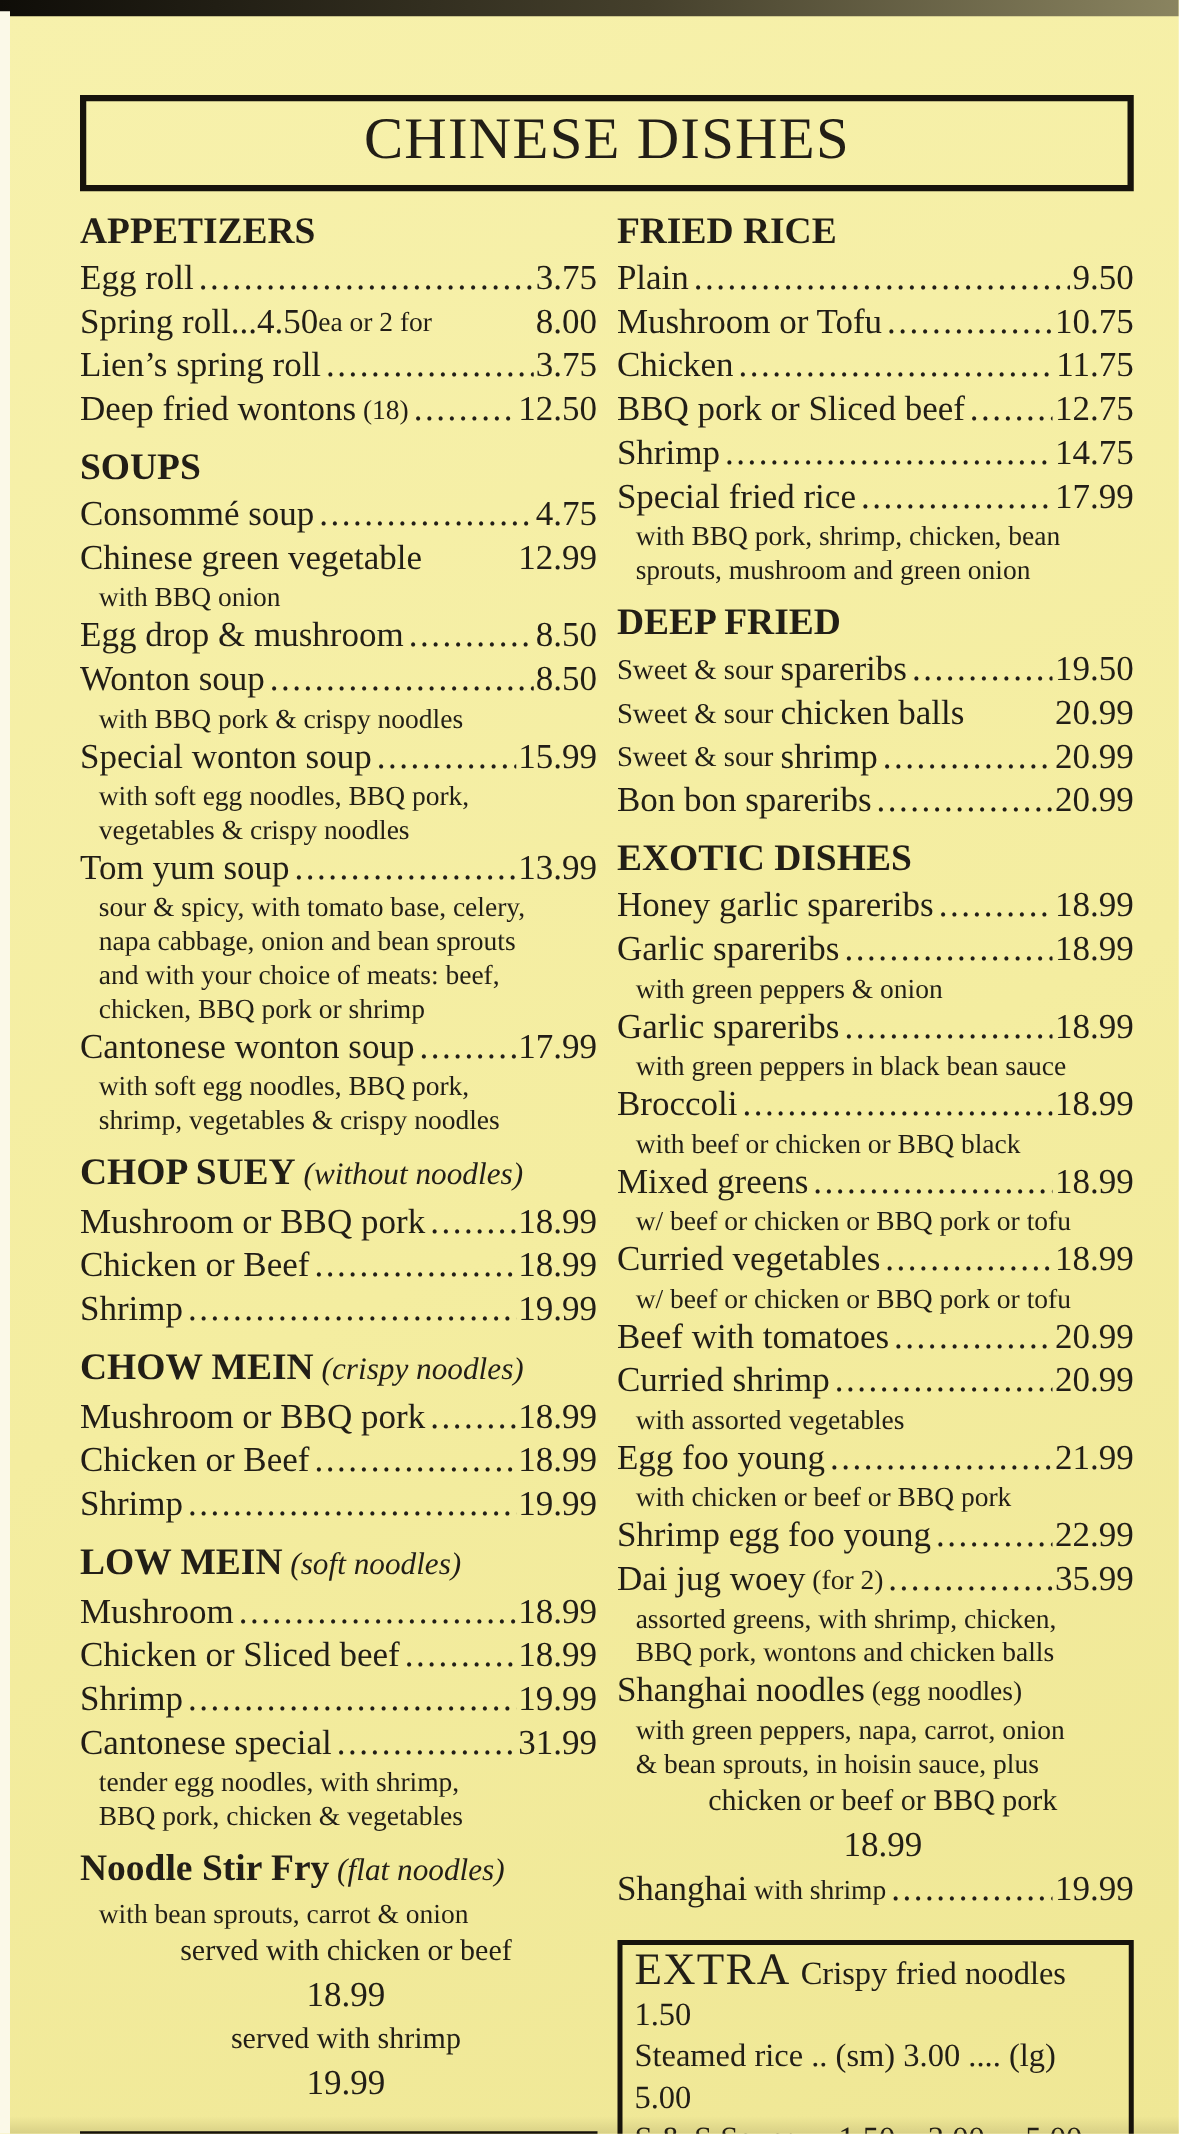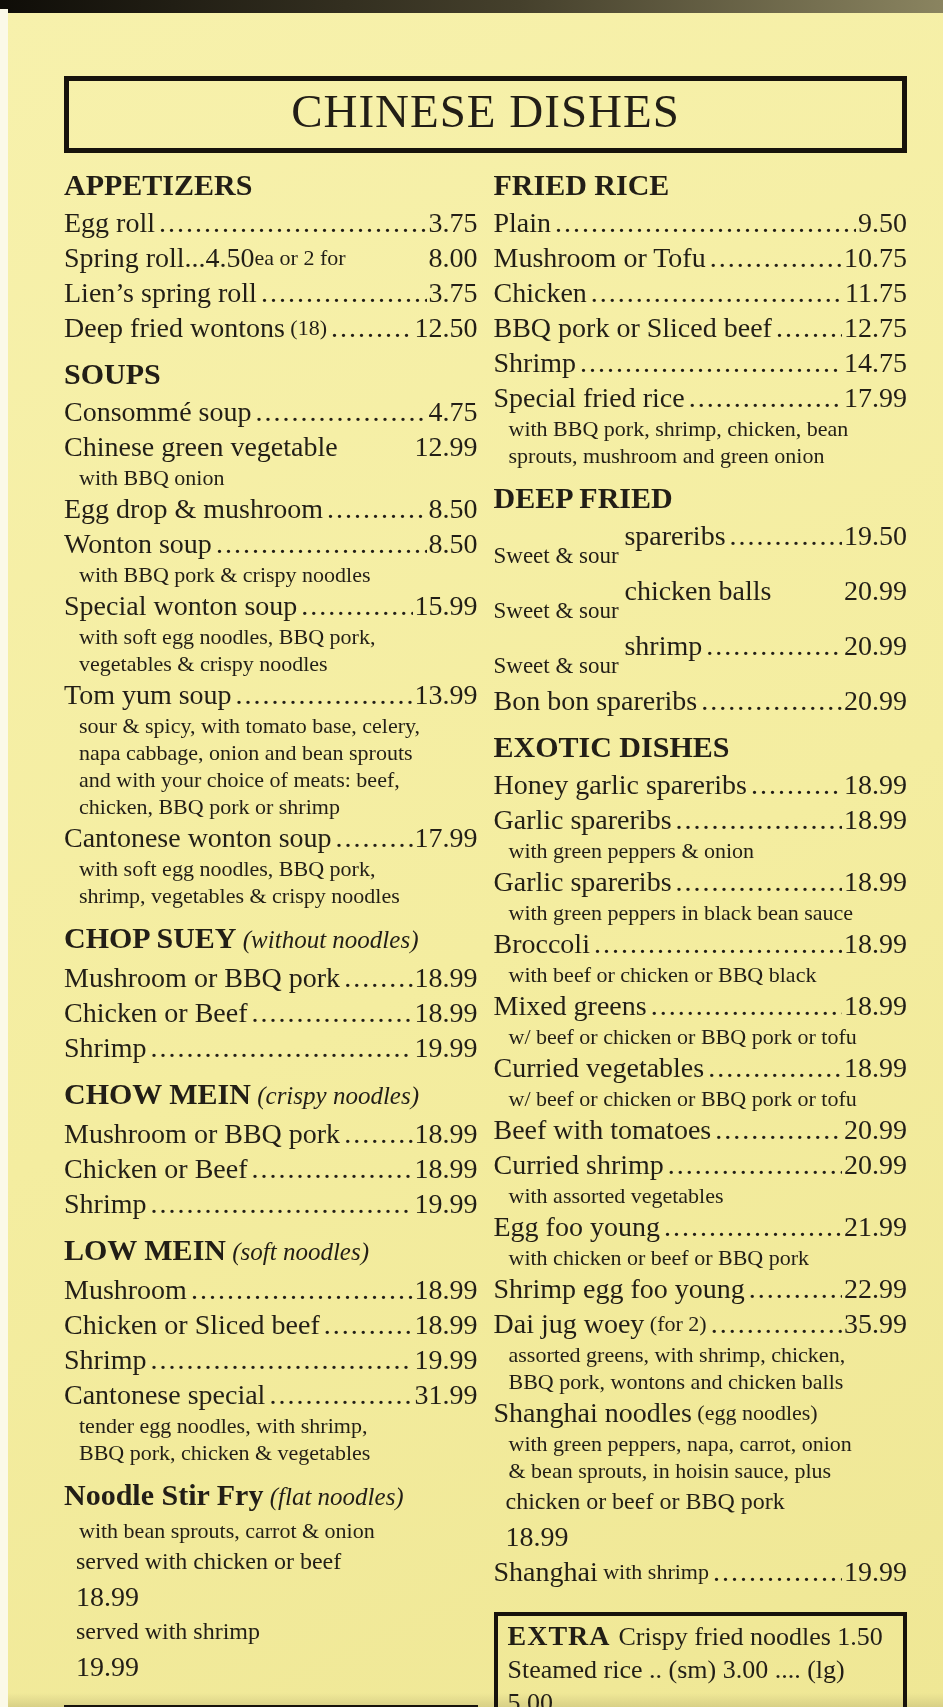--- a/index.html
+++ b/index.html
@@ -29,43 +29,43 @@
   }
   .title-text{ font-size:47px; font-weight:normal; letter-spacing:1px; }
 
   .cols{ display:flex; gap:16px; }
   .col{ flex:1 1 0; min-width:0; display:flex; flex-direction:column;gap:11px; }
 
   .heading{ font-size:30px; line-height:40px; font-weight:bold; margin-top:9px; }
   .menu-section:first-child .heading{ margin-top:0; }
   .h-note{ font-weight:normal; font-style:italic; font-size:25px;text-align:center; }
 
-  .item{ display:flex; align-items:flex-start; font-size:28px; line-height:35px; }
-  .item .pre{ font-size:23px; white-space:pre;margin-top:20px; }
+  .item{ display:flex; align-items:center; font-size:28px; line-height:35px; }
+  .item .pre{ font-size:23px; white-space:pre; }
   .item .sm{ font-size:22px; }
   .item.small-name{ margin-left:12px;flex-direction:column; }
   .item.small-name .name{ font-size:24px; }
   .name{ white-space:nowrap; }
   .dots{
     flex:1 1 0; min-width:8px; overflow:hidden; white-space:nowrap;
     letter-spacing:2px; margin:0 2px 0 4px;
   }
   .price{ white-space:nowrap; }
   .price.push{ margin-left:auto; }
   .note{ font-size:22px; line-height:27px; margin-left:15px; }
 
   .half-box{
     border:4px solid #17130c; margin-top:10px; padding:16px 6px 6px;
     text-align:center; font-size:28px;
   }
   .extra-box{
     border:4px solid #17130c; margin-top:12px; padding:3px 10px 8px;
     font-size:26px; line-height:33px;
   }
-  .ex-bold{ font-weight:bold; font-size:28px; letter-spacing:1px; margin-right:8px; }
+  .ex-bold{ font-weight:normal; font-size:36px; letter-spacing:1px; margin-right:8px; }
 </style>
 </head>
 <body>
 
 <div class="page">
   <div class="edge-top"></div>
   <div class="edge-left"></div>
   <div class="edge-bottom"></div>
 
   <div class="content">

